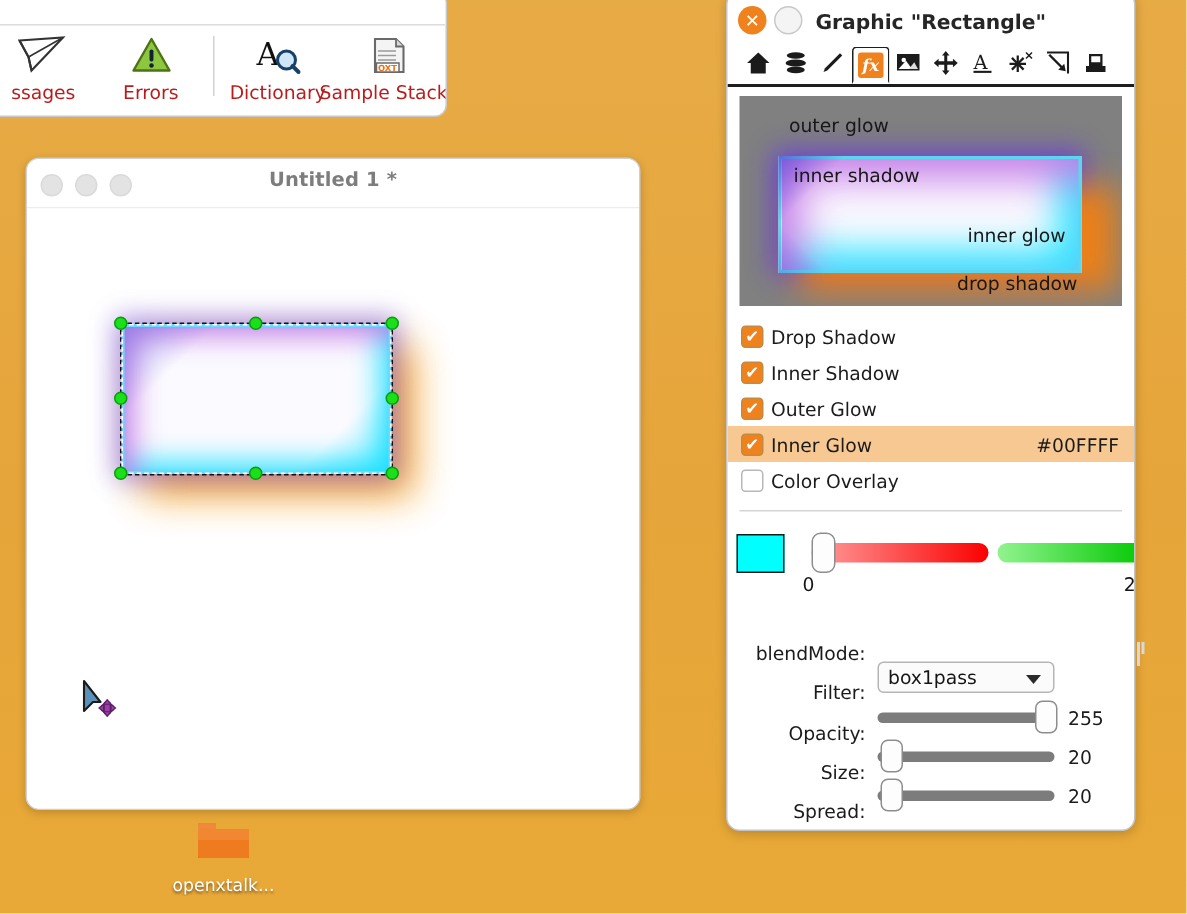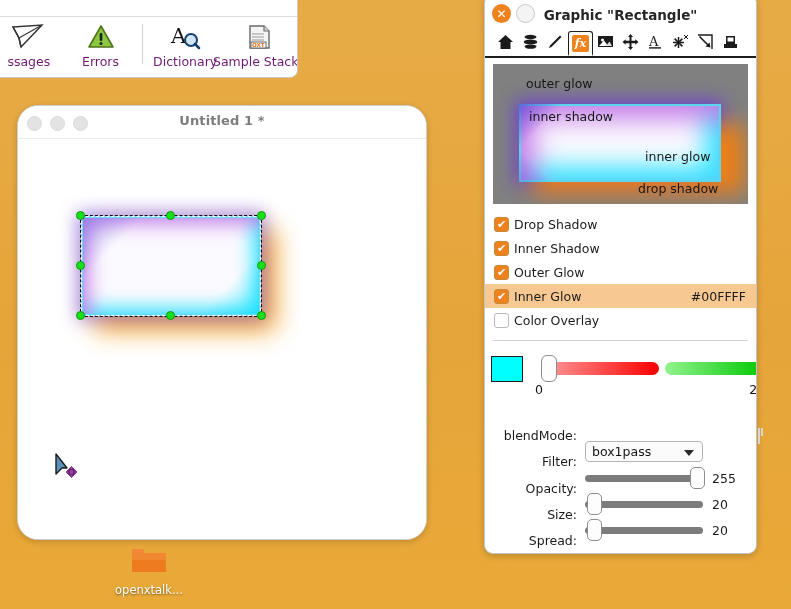--- a/index.html
+++ b/index.html
@@ -29,32 +29,32 @@
   }
   #toolbar-items {
     display:flex; align-items:flex-start; height:60px; padding-top:3px;
   }
   .tb-item {
     display:flex; flex-direction:column; align-items:center; justify-content:flex-start;
     width: 76px; padding-top:2px;
   }
   .tb-ico { height:30px; display:flex; align-items:center; justify-content:center; }
   .tb-lbl {
-    font-size: 12.5px; color:#701a75; margin-top:2px; white-space:nowrap;
+    font-size: 12.5px; color:#b91c1c; margin-top:2px; white-space:nowrap;
     font-family:"DejaVu Sans","Liberation Sans",sans-serif;
   }
   .tb-sep { width:1px; height:40px; background:#d2d2d2; margin:4px 6px 0 6px; }
 
   
   #doc-window {
     position:absolute; left:17px; top:105px;
     width:410px; height:435px;
     background:#ffffff;
     border:1px solid #cfcfcf;
-    border-radius:21px;
+    border-radius:9px;
     box-shadow:0 2px 6px rgba(0,0,0,.18);
     overflow:hidden;
   }
   #doc-titlebar {
     position:relative; height:33px; background:#ffffff;
     border-bottom:1px solid #ececec;
   }
   #doc-title {
     position:absolute; left:0; right:0; top:7px; text-align:center;
     font-size:13px; font-weight:bold; color:#7d7d7d;

